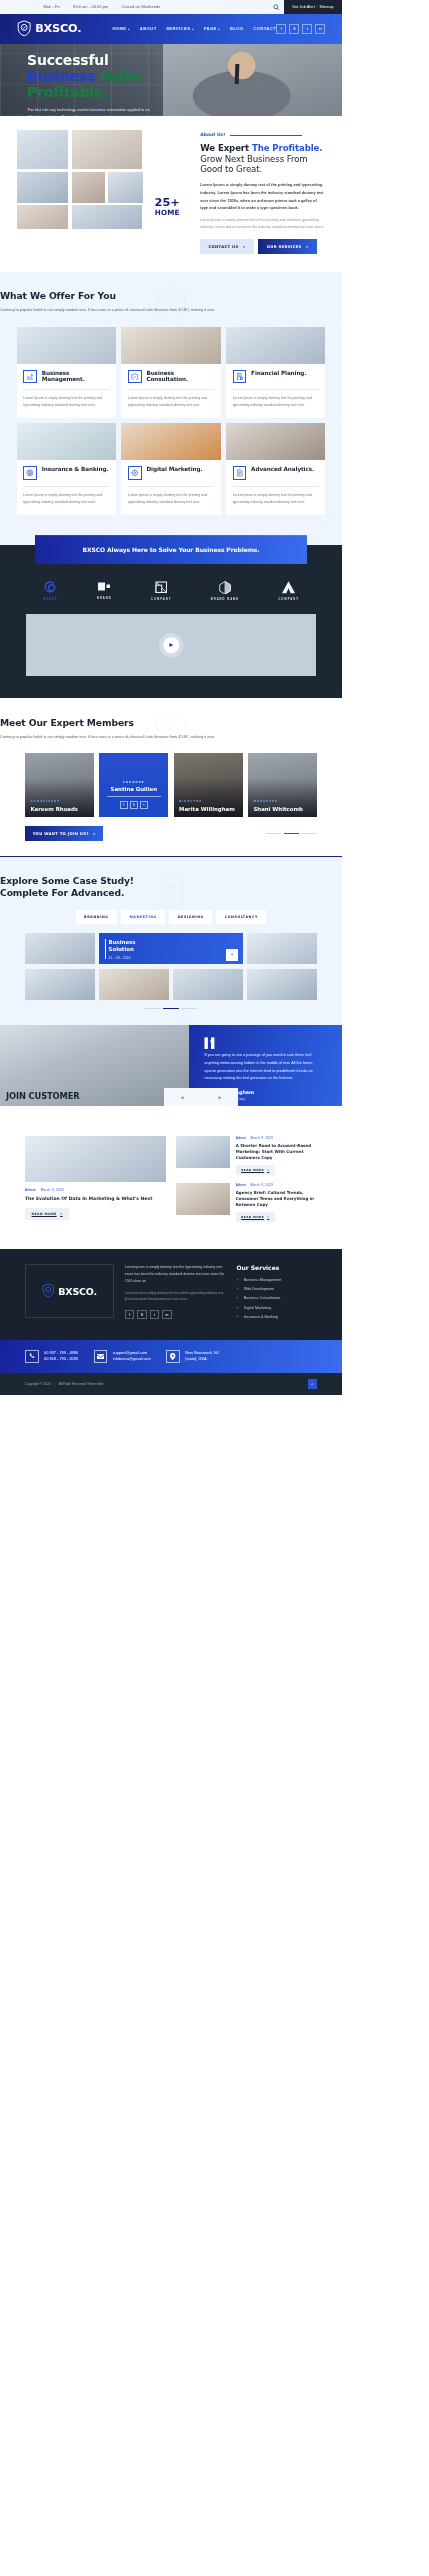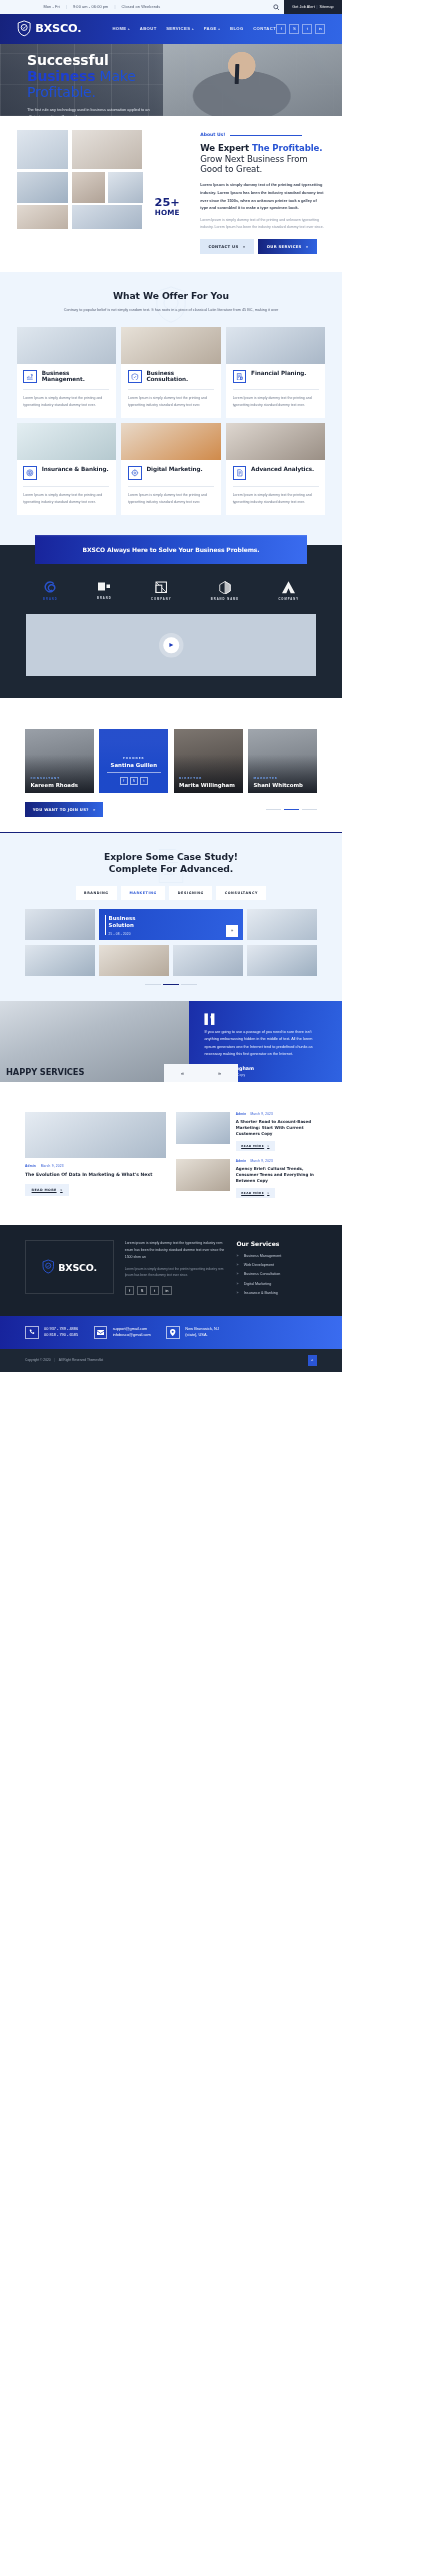--- a/index.html
+++ b/index.html
@@ -78,21 +78,21 @@
   .hero-person:after{
     content:""; position:absolute; left:40%; top:28%; width:4.2px; height:20px;
     background:#1d2330; transform:rotate(2deg); border-radius:0.6px;
   }
   .hero-inner { position:relative; padding:9.5px 0 0 27px; }
   .hero h1 {
     font-family:"DejaVu Sans", sans-serif; font-weight:700;
     font-size:14px; line-height:1.12; color:#fff; letter-spacing:-0.2px;
   }
   .hero h1 .hl { color:#1e3fd0; }
-  .hero h1 .thin { font-weight:400; color:#1d4ed8; }
+  .hero h1 .thin { font-weight:700; color:#15803d; }
   .hero p {
     margin-top:5.4px; font-size:3.9px; color:#dde2ea; line-height:2.0; max-width:131px;
   }
 
   
   .about { padding:14.3px 16.7px 18px; display:flex; gap:9.5px; background:#fff; }
   .about-gallery { width:174px; position:relative; }
   .ph { background:#c9d3df; position:absolute; overflow:hidden; }
   .g1 { left:0;   top:0;   width:51px;  height:39px; }
   .g2 { left:55px;top:0;   width:70px; height:39px; }
@@ -135,21 +135,21 @@
   .btn {
     font-family:"DejaVu Sans", sans-serif; font-weight:700;
     font-size:3.8px; letter-spacing:0.3px; padding:4.8px 8.3px;
     display:inline-flex; align-items:center; gap:4.2px; text-decoration:none;
   }
   .btn.ghost { background:#dce8f7; color:#1b2333; }
   .btn.solid { background:linear-gradient(95deg,#15227d,#2f63e2); color:#fff; }
 
   
   .services { background:#eef5fd; padding:18px 0 20px; position:relative; }
-  .sec-head { text-align:center; position:relative; }
+  .sec-head { position:relative; }
   .sec-head h2 {
     font-family:"DejaVu Sans", sans-serif; font-weight:700;
     font-size:9.2px; color:#1b2333; letter-spacing:-0.1px; line-height:1.25;
   }
   .sec-head p {
     margin-top:5.4px; font-size:3.8px; line-height:1.85; color:#5a6377;
   }
   .watermark {
     position:absolute; left:50%; top:-4.8px; transform:translateX(-50%);
     width:33px; height:38px; opacity:.5; z-index:0;
@@ -647,20 +647,30 @@
         <span class="cname">COMPANY</span>
       </div>
     </div>
     <div class="video-block">
       <span class="play-tri"></span>
     </div>
     <div class="dark-pad"></div>
   </div>
 
   <div class="team">
+    <div class="sec-head">
+      <span class="watermark">
+        <svg width="33" height="38" viewBox="0 0 56 64" fill="none" stroke="#eef2f7" stroke-width="1.4">
+          <path d="M28 3 52 11v22c0 17-12 26-24 30C16 59 4 50 4 33V11z"></path>
+            <circle cx="28" cy="30" r="12"></circle>
+        </svg>
+      </span>
+      <h2 style="position:relative;z-index:1">Meet Our Expert Members</h2>
+      <p style="position:relative;z-index:1">Contrary to popular belief is not simply random text. It has roots in a piece of classical Latin literature from 45 BC, making it over</p>
+    </div>
     <div class="team-grid">
       <div class="member" style="background:linear-gradient(170deg,#9aa0a8,#5d636b)">
         <div class="shade"></div>
         <div class="meta">
           <div class="role">CONSULTANT</div>
           <div class="mname">Kareem Rhoads</div>
         </div>
       </div>
       <div class="member active">
         <div class="shade"></div>
@@ -744,21 +754,21 @@
     </div>
     <div class="case-dots">
       <i></i>
       <i class="on"></i>
       <i></i>
     </div>
   </div>
 
   <div class="testi">
     <div class="testi-img" style="background:linear-gradient(160deg,#d7dde4 0%,#b3bcc6 40%,#8b95a0 100%)">
-      <div class="label">HAPPY SERVICES</div>
+      <div class="label">JOIN CUSTOMER</div>
     </div>
     <div class="testi-body">
       <div class="quote-mark">▌'▌</div>
       <p>If you are going to use a passage of you need to sure there isn't anything embarrassing hidden in the middle of text. All the lorem epsum generators one the Internet tend to predefined chunks as necessary making this first generator on the Internet.</p>
       <div class="who">Marita Willingham</div>
       <div class="who-role">Current Customers Copy</div>
       <div class="testi-nav">
         <span>«</span>
         <span>»</span>
       </div>

